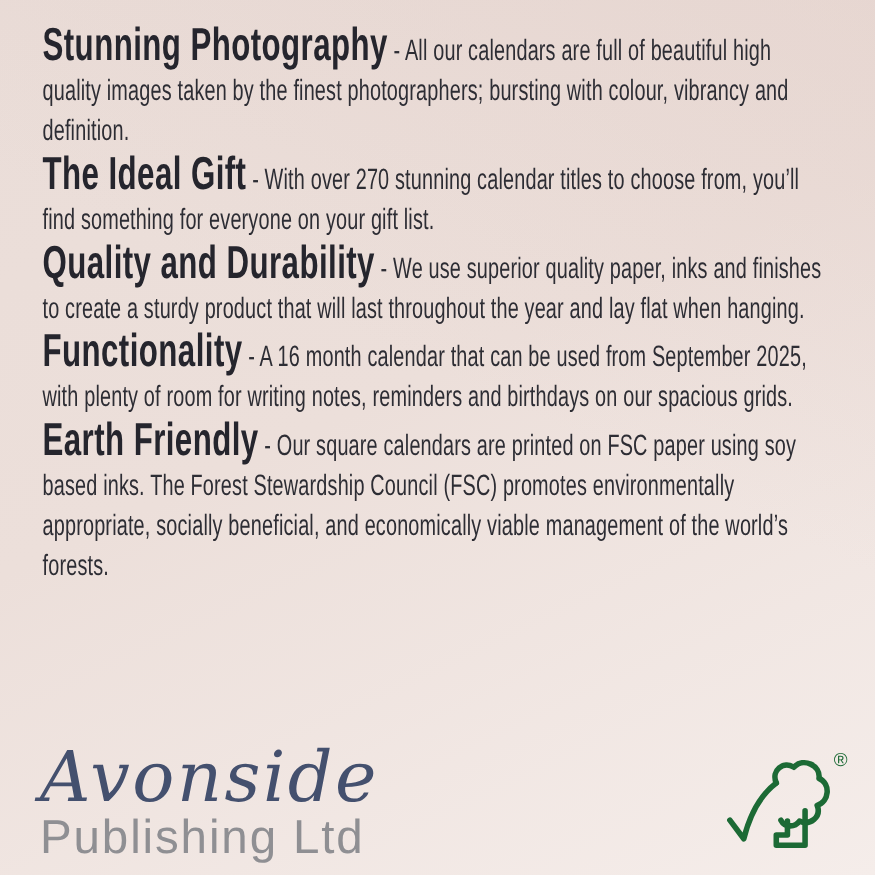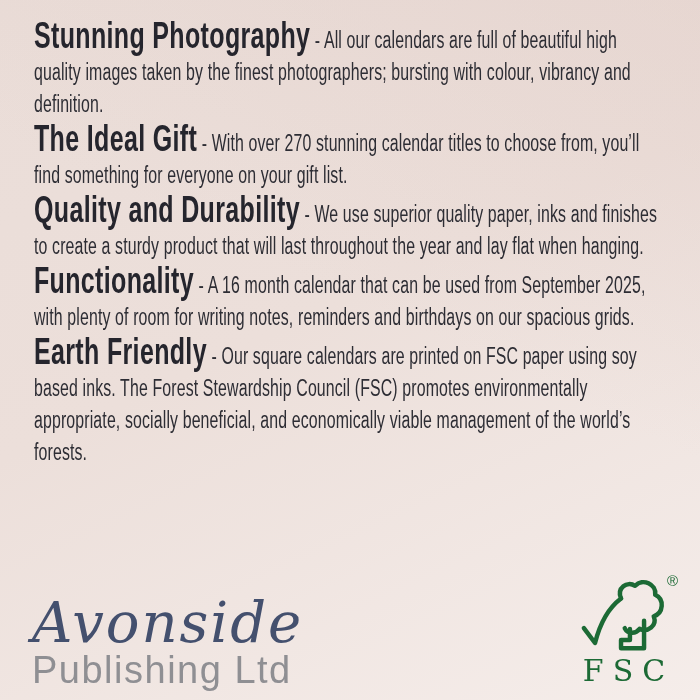--- a/index.html
+++ b/index.html
@@ -108,16 +108,15 @@
   <div class="fsc">
     <span class="reg">®</span>
     <svg width="104" height="82" viewBox="0 0 140 110" fill="none" stroke="#1c6a35" stroke-width="6" stroke-linecap="round" stroke-linejoin="round">
 
       <path d="M16 70 L31 90 C38 62 50 42 66 30"></path>
 
       <path d="M66 30 C60 16 74 6 85 13 C95 2 114 11 112 25 C125 31 123 50 110 54 C115 67 102 76 91 71 C86 78 75 78 71 70"></path>
 
       <path d="M78 71 L78 86 L66 86 L66 97 L97 97 L97 60"></path>
     </svg>
-    <div class="fsc-label">FSC</div>
   </div>
 
 </div>
 
 </body></html>

